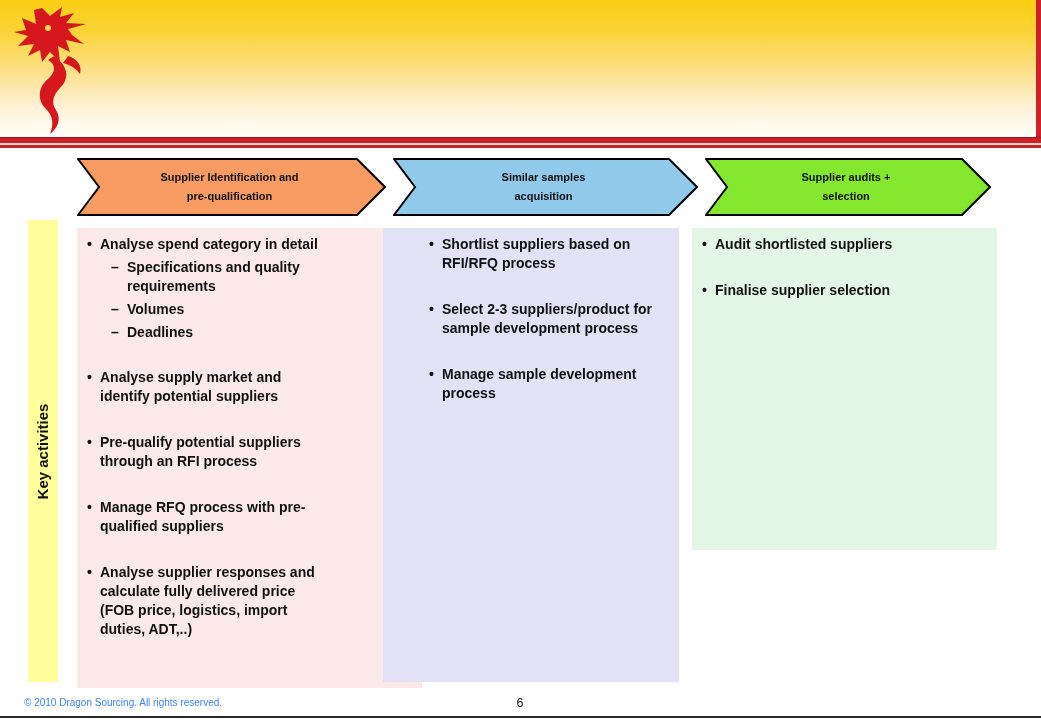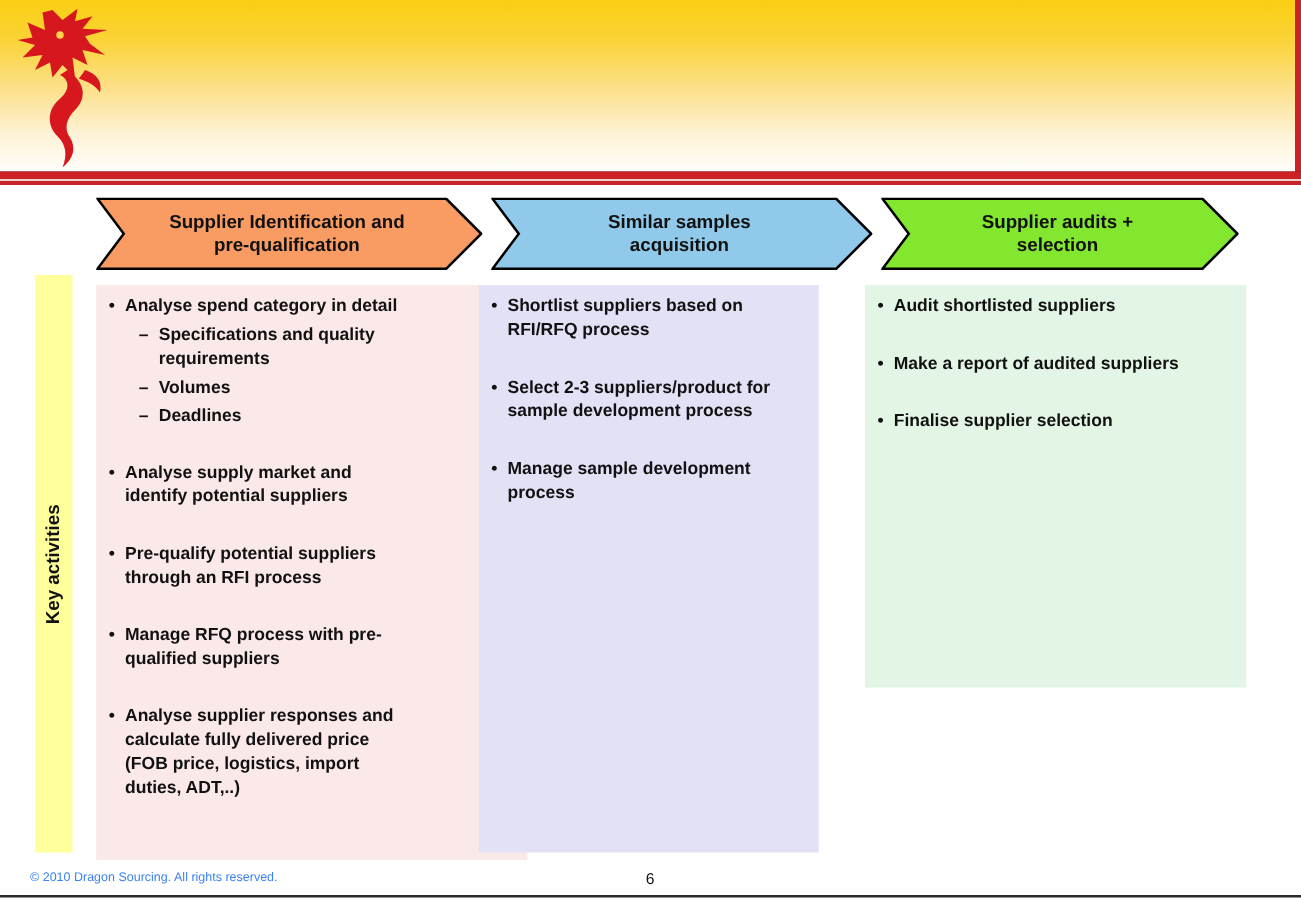--- a/index.html
+++ b/index.html
@@ -30,38 +30,38 @@
     left:105px; top:66px; width:900px;
     font-size:21px; font-weight:bold; color:#1a1a1a; line-height:29px; letter-spacing:0;
   }
   .title span{display:block;}
 
   
   .arrow{ top:158px; height:58px; }
   .arrow svg{ display:block; }
   .arrow .lbl{
     position:absolute; inset:0; display:flex; align-items:center; justify-content:center;
-    font-size:15px; font-weight:bold; color:#111; text-align:center;
+    font-size:11px; font-weight:bold; color:#111; text-align:center;
     white-space:pre-line; line-height:19px; padding-left:12px; padding-right:16px;
   }
 
   
   .keybar{
     left:28px; top:220px; width:30px; height:462px; background:#FFFF9C;
     display:flex; align-items:center; justify-content:center;
   }
   .keybar .vtxt{
     transform:rotate(-90deg); white-space:nowrap;
     font-size:15px; font-weight:bold; color:#111;
   }
 
   
   .col{ top:228px; padding-top:7px; box-sizing:border-box; }
   .col1{ left:77px;  width:345px; height:460px; background:#FBE9E9; }
-  .col2{ left:383px; width:272px; height:454px; background:#E3E1F6; }
+  .col2{ left:383px; width:296px; height:454px; background:#E3E1F6;padding-left:36px; }
   .col3{ left:692px; width:305px; height:322px; background:#E3F6E5; }
 
   .li{
     position:relative; padding-left:23px; padding-right:6px;
     font-size:14px; font-weight:bold; color:#111; line-height:19px;
     white-space:pre-line;
   }
   .li::before{ content:"•"; position:absolute; left:10px; top:0; }
   .li.sub{ padding-left:50px; }
   .li.sub::before{ content:"–"; left:34px; }
@@ -141,21 +141,20 @@
     <div class="li mb27">Shortlist suppliers based on
 RFI/RFQ process</div>
     <div class="li mb27">Select 2-3 suppliers/product for
 sample development process</div>
     <div class="li">Manage sample development
 process</div>
   </div>
 
   <div class="abs col col3">
     <div class="li mb27">Audit shortlisted suppliers</div>
-    <div class="li mb27">Make a report of audited suppliers</div>
     <div class="li">Finalise supplier selection</div>
   </div>
 
   <div class="abs copyright">© 2010 Dragon Sourcing. All rights reserved.</div>
   <div class="abs pagenum">6</div>
   <div class="abs bottom-rule"></div>
 
 </div>
 
 </body></html>

